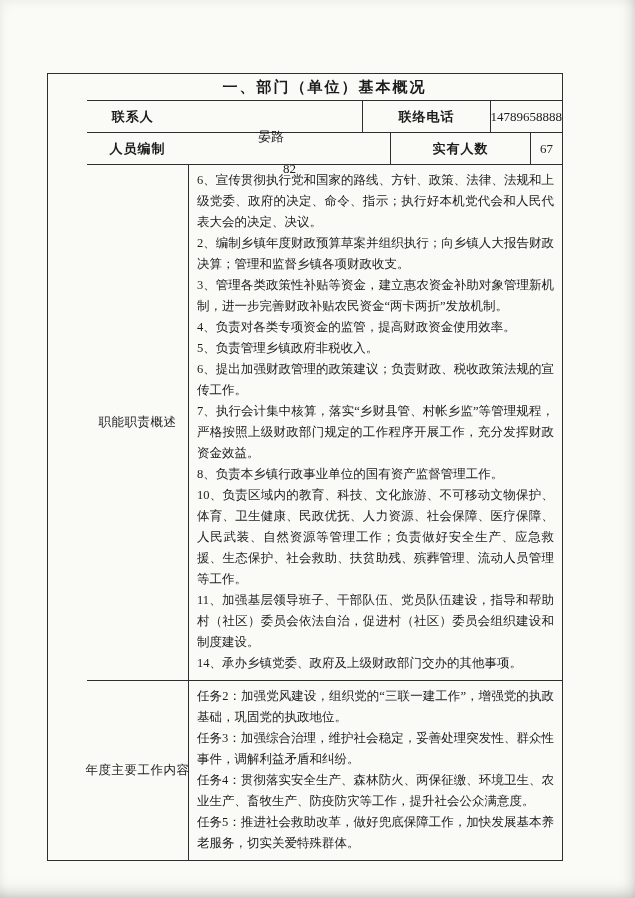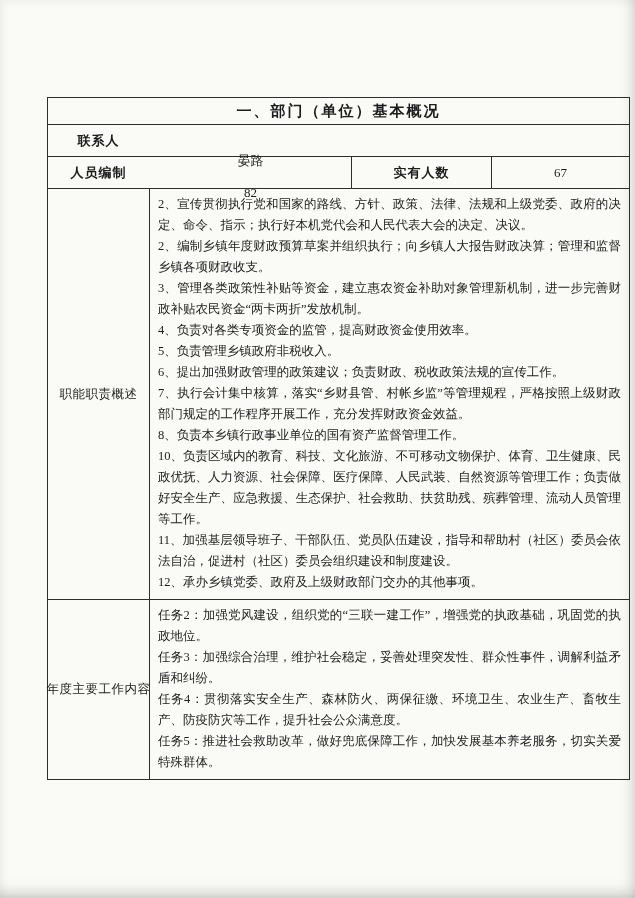--- a/index.html
+++ b/index.html
@@ -15,24 +15,25 @@
     height: 898px;
     background: #fafaf7;
     box-shadow:
       inset -7px -10px 16px -8px rgba(105,105,98,.45),
       inset 3px 3px 8px rgba(0,0,0,.05);
     overflow: hidden;
   }
   .doc-table {
     position: absolute;
     left: 47px;
-    top: 97px;
-    width: 583px;
+    top: 73px;
+    width: 516px;
     border: 1px solid #2e2e2e;
     background: transparent;
+    padding-left: 39px;
   }
   .row { display: flex; border-top: 1px solid #2e2e2e; }
   .row.first { border-top: none; }
   .cell { border-left: 1px solid #2e2e2e; }
   .cell.firstcol { border-left: none; }
 
   .title-row { height: 26px; }
   .title-cell {
     width: 100%;
     display: flex; align-items: center; justify-content: center;
@@ -84,43 +85,45 @@
 <div class="paper">
   <div class="doc-table">
 
     <div class="row first title-row">
       <div class="cell firstcol title-cell">一、部门（单位）基本概况</div>
     </div>
 
     <div class="row info-row">
       <div class="cell firstcol c1 hdr">联系人</div>
       <div class="cell c2">晏路</div>
+      <div class="cell c3 hdr">联络电话</div>
+      <div class="cell c4">14789658888</div>
     </div>
 
     <div class="row info-row">
       <div class="cell firstcol c1 hdr">人员编制</div>
       <div class="cell c2">82</div>
       <div class="cell c3 hdr">实有人数</div>
       <div class="cell c4">67</div>
     </div>
 
     <div class="row section-row">
       <div class="cell firstcol section-label">职能职责概述</div>
       <div class="cell section-content">
-        <p>2、宣传贯彻执行党和国家的路线、方针、政策、法律、法规和上级党委、政府的决定、命令、指示；执行好本机党代会和人民代表大会的决定、决议。</p>
+        <p>6、宣传贯彻执行党和国家的路线、方针、政策、法律、法规和上级党委、政府的决定、命令、指示；执行好本机党代会和人民代表大会的决定、决议。</p>
         <p>2、编制乡镇年度财政预算草案并组织执行；向乡镇人大报告财政决算；管理和监督乡镇各项财政收支。</p>
         <p>3、管理各类政策性补贴等资金，建立惠农资金补助对象管理新机制，进一步完善财政补贴农民资金“两卡两折”发放机制。</p>
         <p>4、负责对各类专项资金的监管，提高财政资金使用效率。</p>
         <p>5、负责管理乡镇政府非税收入。</p>
         <p>6、提出加强财政管理的政策建议；负责财政、税收政策法规的宣传工作。</p>
         <p>7、执行会计集中核算，落实“乡财县管、村帐乡监”等管理规程，严格按照上级财政部门规定的工作程序开展工作，充分发挥财政资金效益。</p>
         <p>8、负责本乡镇行政事业单位的国有资产监督管理工作。</p>
         <p>10、负责区域内的教育、科技、文化旅游、不可移动文物保护、体育、卫生健康、民政优抚、人力资源、社会保障、医疗保障、人民武装、自然资源等管理工作；负责做好安全生产、应急救援、生态保护、社会救助、扶贫助残、殡葬管理、流动人员管理等工作。</p>
         <p>11、加强基层领导班子、干部队伍、党员队伍建设，指导和帮助村（社区）委员会依法自治，促进村（社区）委员会组织建设和制度建设。</p>
-        <p>12、承办乡镇党委、政府及上级财政部门交办的其他事项。</p>
+        <p>14、承办乡镇党委、政府及上级财政部门交办的其他事项。</p>
       </div>
     </div>
 
     <div class="row section-row">
       <div class="cell firstcol section-label">年度主要工作内容</div>
       <div class="cell section-content">
         <p>任务2：加强党风建设，组织党的“三联一建工作”，增强党的执政基础，巩固党的执政地位。</p>
         <p>任务3：加强综合治理，维护社会稳定，妥善处理突发性、群众性事件，调解利益矛盾和纠纷。</p>
         <p>任务4：贯彻落实安全生产、森林防火、两保征缴、环境卫生、农业生产、畜牧生产、防疫防灾等工作，提升社会公众满意度。</p>
         <p>任务5：推进社会救助改革，做好兜底保障工作，加快发展基本养老服务，切实关爱特殊群体。</p>

